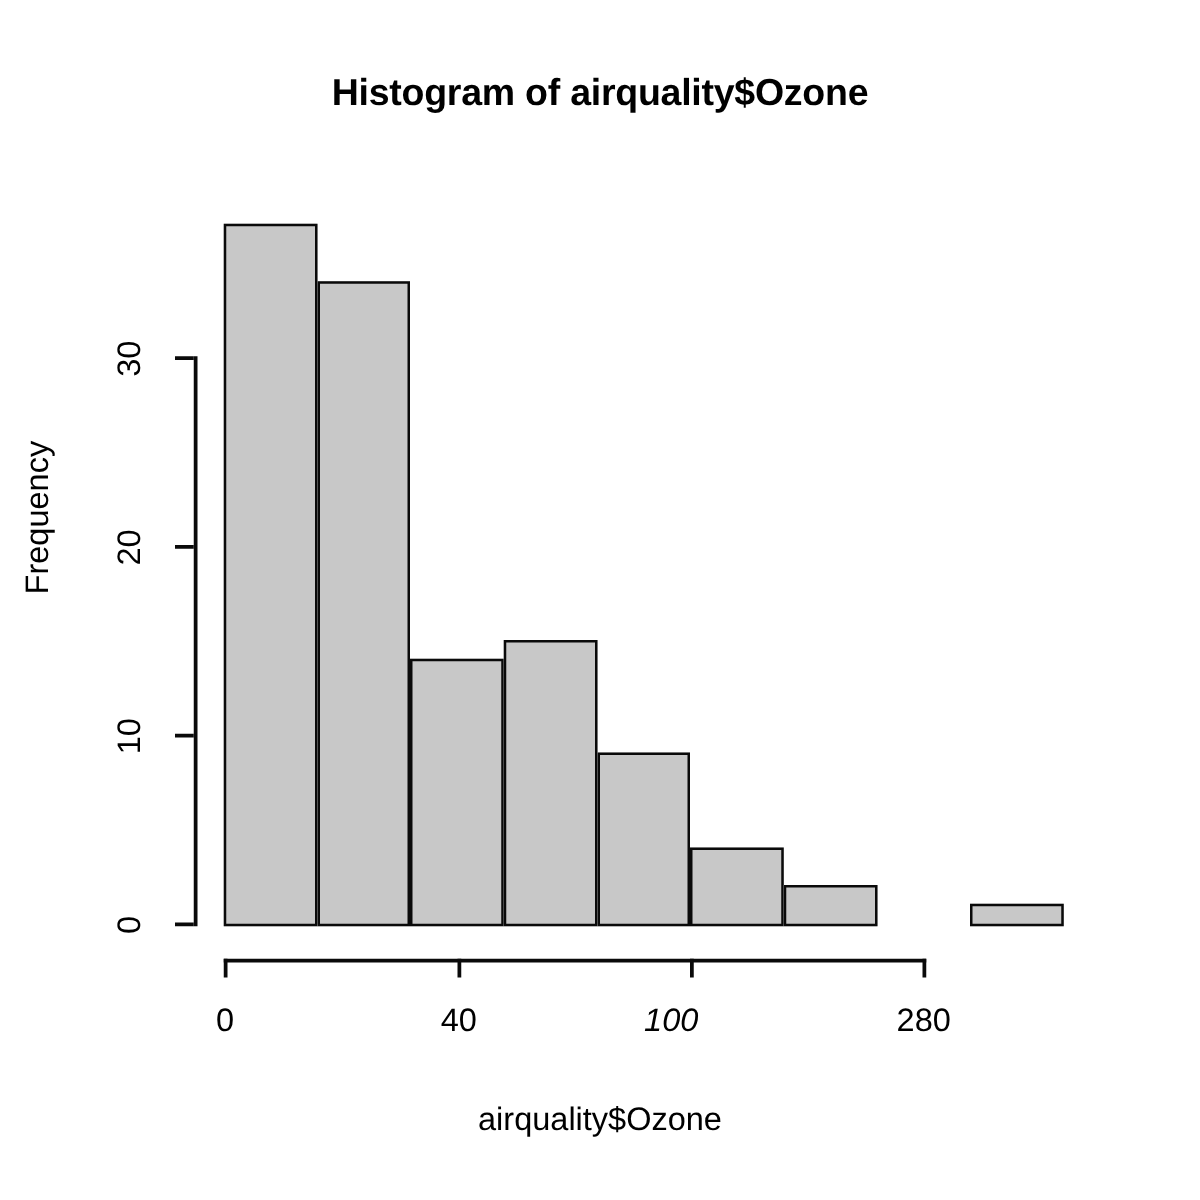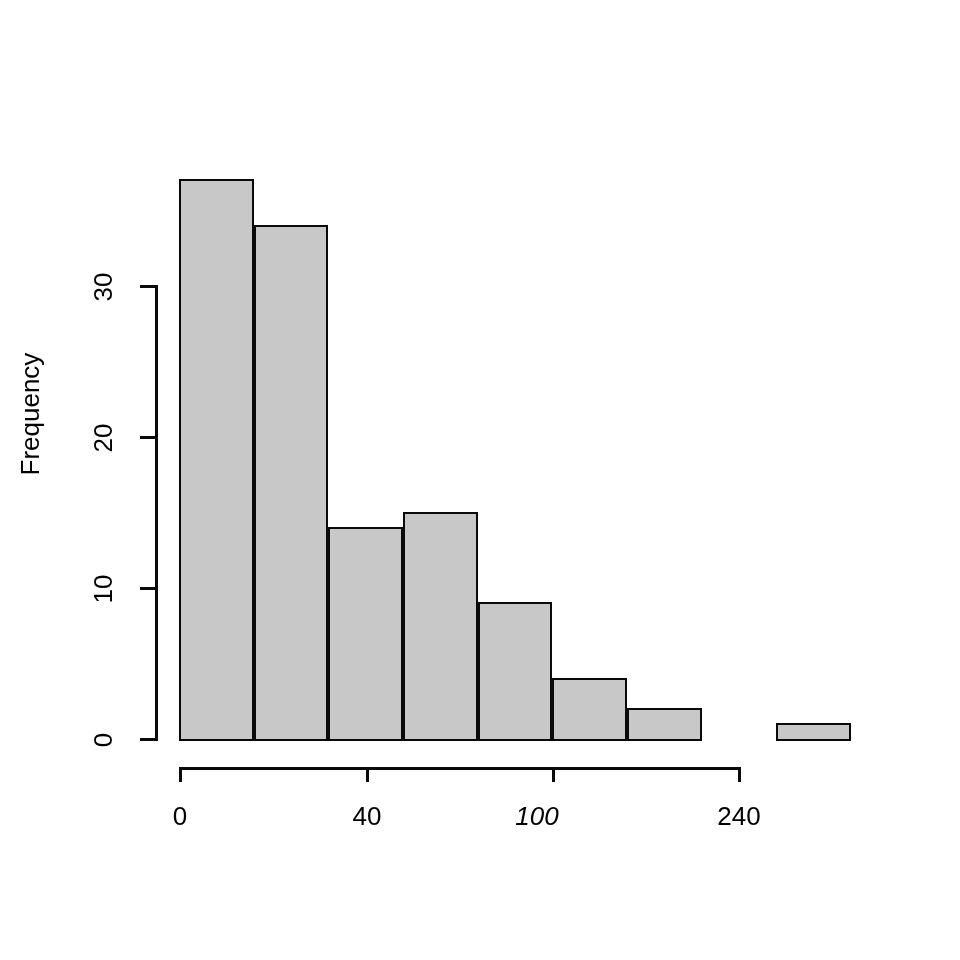--- a/index.html
+++ b/index.html
@@ -116,20 +116,21 @@
     white-space: nowrap;
     transform: rotate(-90deg);
     transform-origin: center center;
   }
 </style>
 </head>
 <body>
 
 <div id="plot-root">
 
+  <div class="plot-title">Histogram of airquality$Ozone</div>
 
   <div class="plot-area">
 
     <div id="bars-layer">
         <div class="bar" style="left: 179px; width: 74.666px; top: 179.3px; height: 561.7px; background: rgb(200, 200, 200); border-color: rgb(10, 10, 10);"></div>
         <div class="bar" style="left: 253.666px; width: 74.666px; top: 224.6px; height: 516.4px; background: rgb(200, 200, 200); border-color: rgb(10, 10, 10);"></div>
         <div class="bar" style="left: 328.332px; width: 74.666px; top: 526.6px; height: 214.4px; background: rgb(200, 200, 200); border-color: rgb(10, 10, 10);"></div>
         <div class="bar" style="left: 402.998px; width: 74.666px; top: 511.5px; height: 229.5px; background: rgb(200, 200, 200); border-color: rgb(10, 10, 10);"></div>
         <div class="bar" style="left: 477.664px; width: 74.666px; top: 602.1px; height: 138.9px; background: rgb(200, 200, 200); border-color: rgb(10, 10, 10);"></div>
         <div class="bar" style="left: 552.33px; width: 74.666px; top: 677.6px; height: 63.4px; background: rgb(200, 200, 200); border-color: rgb(10, 10, 10);"></div>
@@ -150,18 +151,19 @@
 
     <div class="axis-line x-axis-spine" style="left:179px; top:767px; width:562px;"></div>
     <div class="x-tick" style="left:179px; top:767px;"></div>
     <div class="x-tick" style="left:366px; top:767px;"></div>
     <div class="x-tick" style="left:552px; top:767px;"></div>
     <div class="x-tick" style="left:738px; top:767px;"></div>
 
     <div class="tick-label x-tick-label" style="left:140px; top:803px; width:80px;">0</div>
     <div class="tick-label x-tick-label" style="left:327px; top:803px; width:80px;">40</div>
     <div class="tick-label x-tick-label" style="left:497px; top:803px; width:80px;font-style:italic;">100</div>
-    <div class="tick-label x-tick-label" style="left:699px; top:803px; width:80px;">240</div>
+    <div class="tick-label x-tick-label" style="left:699px; top:803px; width:80px;">280</div>
 
+    <div class="axis-title-x">airquality$Ozone</div>
     <div class="axis-title-y">Frequency</div>
 
   </div>
 </div>
 
 </body></html>

